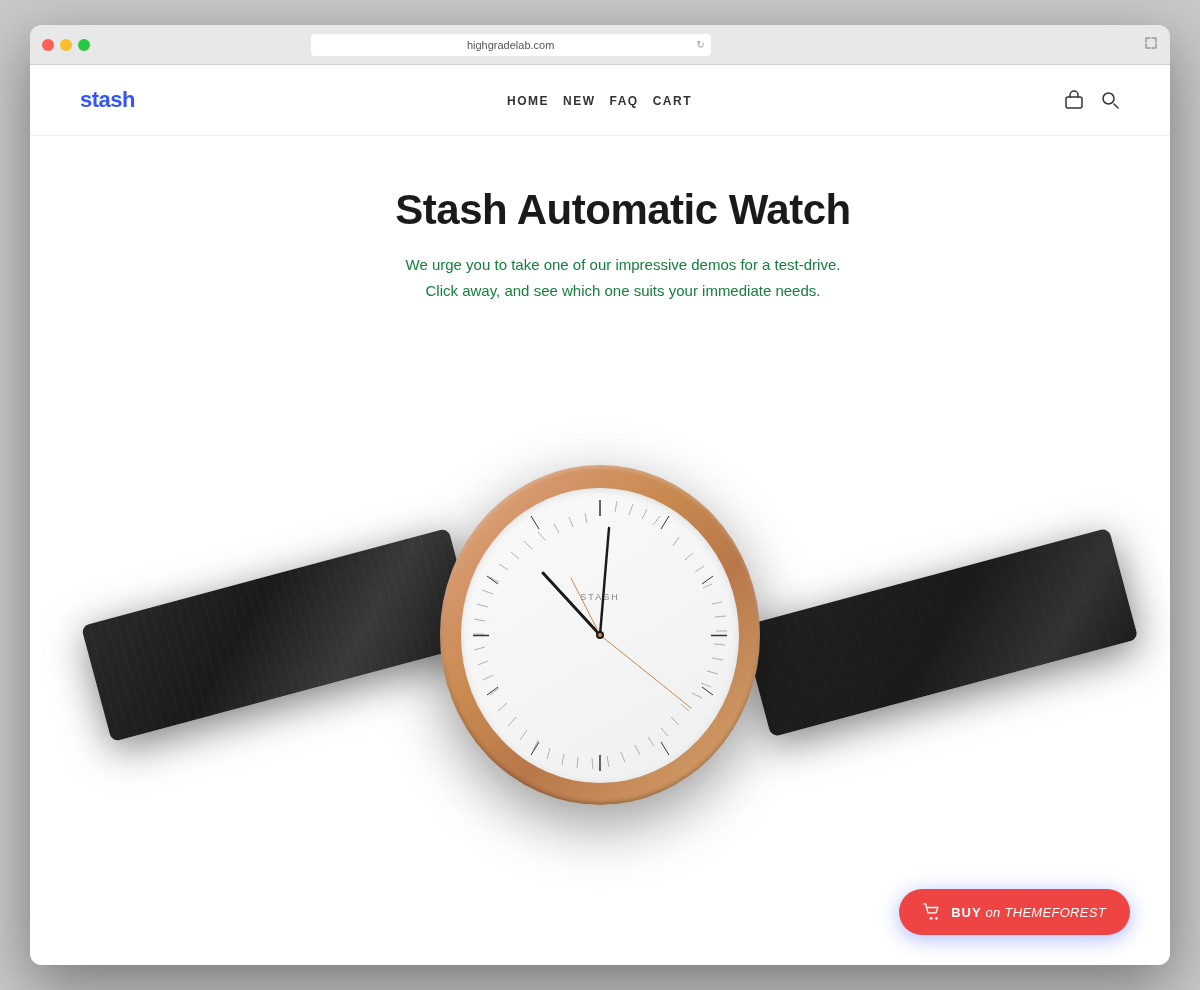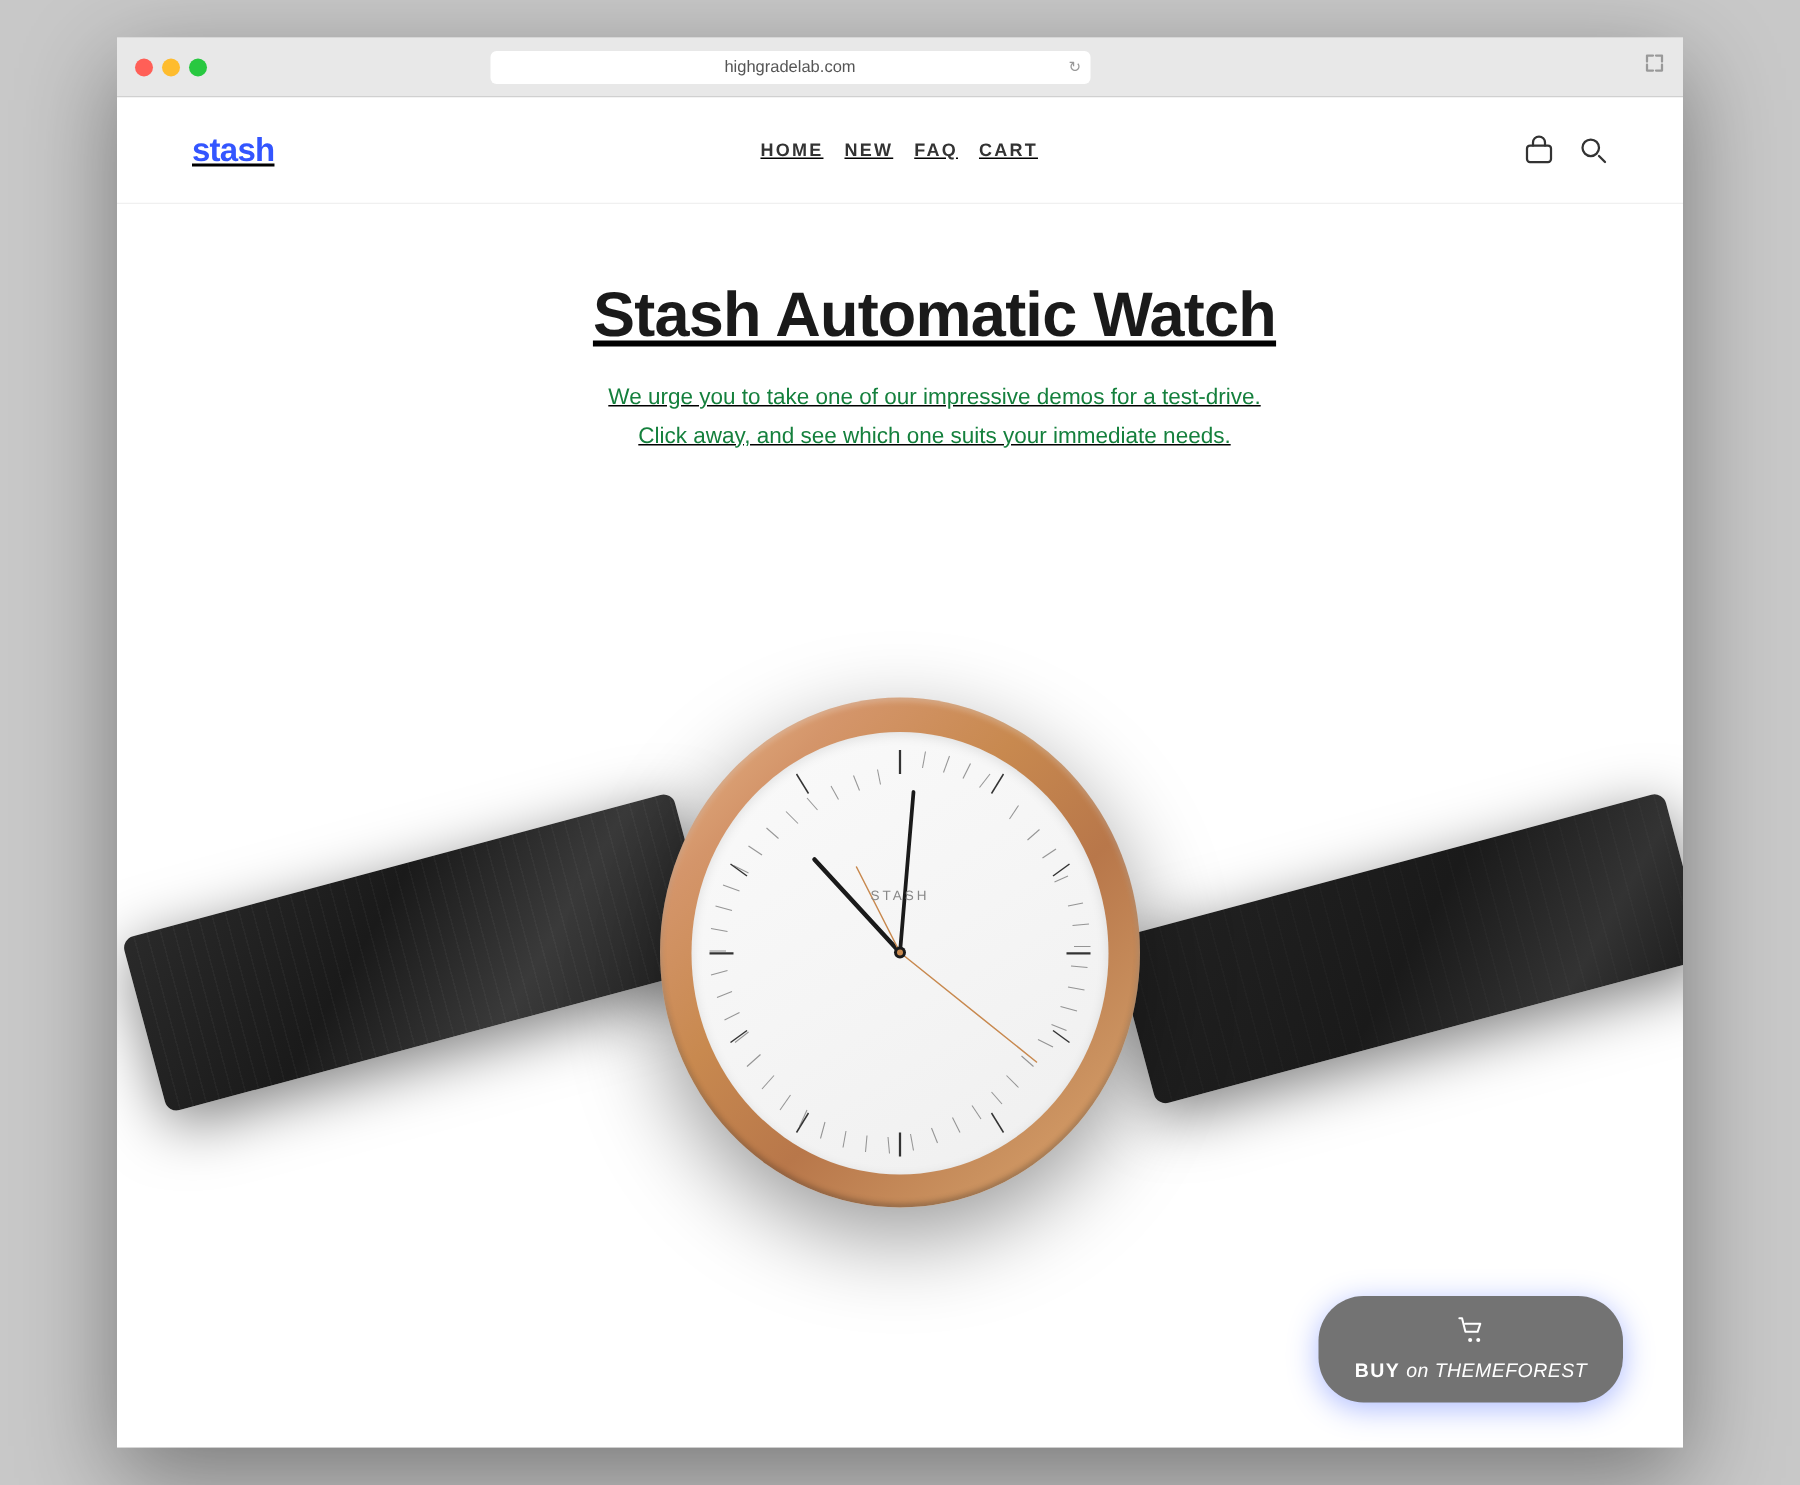--- a/index.html
+++ b/index.html
@@ -7,24 +7,24 @@
       background: #c8c8c8;
       display: flex;
       justify-content: center;
       align-items: center;
       min-height: 100vh;
       font-family: -apple-system, BlinkMacSystemFont, 'Helvetica Neue', Arial, sans-serif;
     }
 
     
     .browser-window {
-      width: 1044px;
+      width: 1140px;
       height: 940px;
       background: #f0f0f0;
-      border-radius: 0;
+      border-radius: 12px;
       box-shadow: 0 20px 60px rgba(0,0,0,0.4);
       display: flex;
       flex-direction: column;
       overflow: hidden;
     }
 
     .browser-chrome {
       background: #e8e8e8;
       height: 40px;
       display: flex;
@@ -82,21 +82,20 @@
     }
 
     
     .website {
       flex: 1;
       background: #ffffff;
       overflow: hidden;
       position: relative;
       display: flex;
       flex-direction: column;
-      text-decoration: underline;
     }
 
     
     .navbar {
       height: 70px;
       display: flex;
       align-items: center;
       justify-content: space-between;
       padding: 0 50px;
       background: white;
@@ -272,35 +271,34 @@
     .watch-svg {
       width: 100%;
       height: 100%;
     }
 
     
     .buy-button {
       position: absolute;
       bottom: 30px;
       right: 40px;
-      background: #737373;
+      background: #ef4444;
       color: white;
       border: none;
       border-radius: 30px;
       padding: 14px 24px;
       font-size: 13px;
       font-weight: 600;
       cursor: pointer;
       display: flex;
       align-items: center;
       gap: 10px;
       letter-spacing: 0.3px;
       box-shadow: 0 4px 20px rgba(51, 85, 255, 0.4);
       z-index: 20;
-      flex-direction: column;
     }
 
     .buy-button .cart-icon-btn {
       width: 18px;
       height: 18px;
     }
 
     .buy-text-main {
       font-weight: 700;
       text-transform: uppercase;

